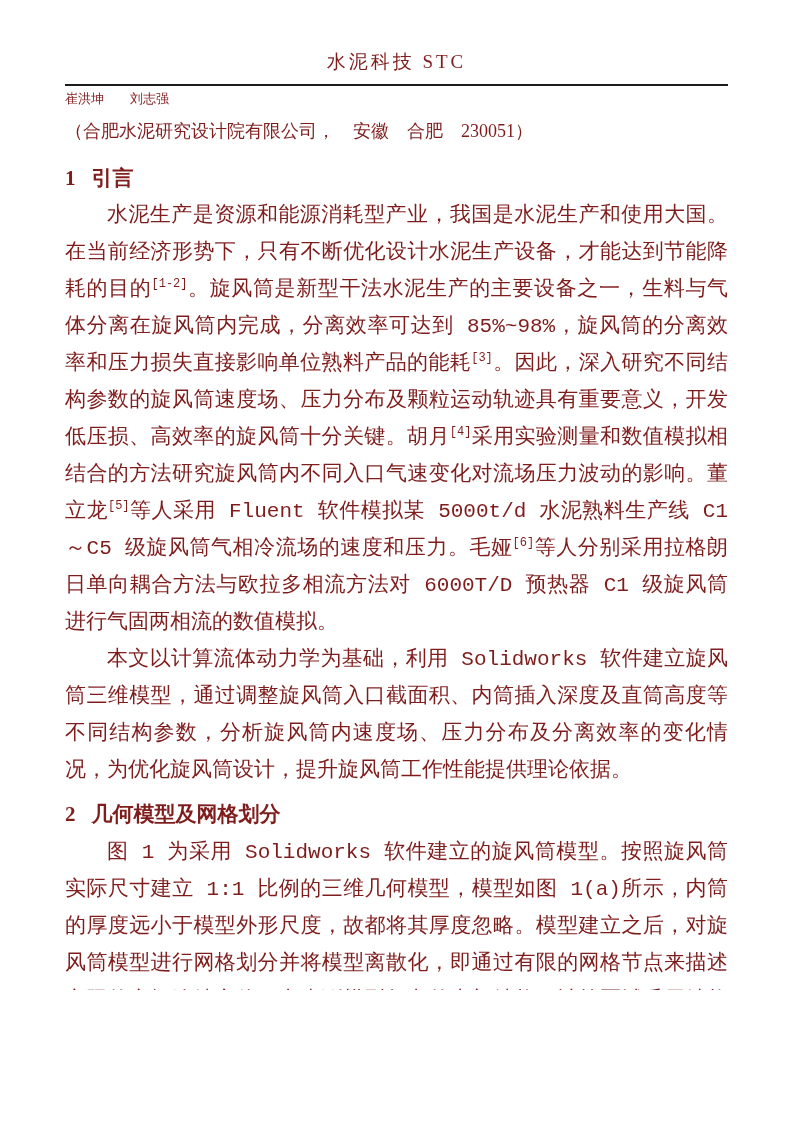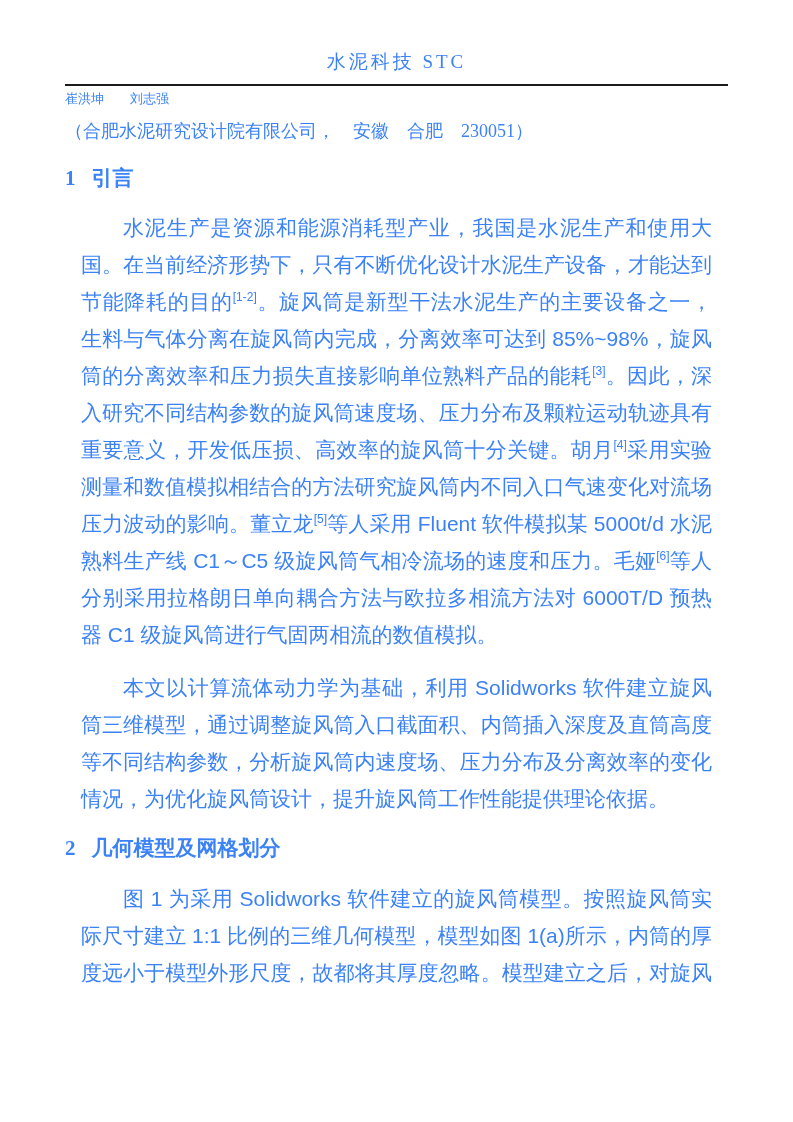--- a/index.html
+++ b/index.html
@@ -5,21 +5,21 @@
   html, body {
     margin: 0;
     padding: 0;
     background: #ffffff;
   }
   .page {
     position: relative;
     width: 793px;
     height: 990px;
     background: #ffffff;
-    color: #3b82f6;
+    color: #7f1d1d;
     font-family: "Liberation Serif", serif;
     overflow: hidden;
     box-sizing: border-box;
     border-radius: 29px;
   }
   .content {
     margin: 0 65px;
     width: 663px;
   }
   
@@ -67,26 +67,26 @@
     font-size: 21px;
     line-height: 1.4;
     font-weight: 700;
     font-family: "Liberation Sans", sans-serif;
   }
   .sec-num {
     font-family: "Liberation Serif", serif;
     margin-right: 16px;
   }
   .body-para {
-    margin: 16px;
+    margin: 0;
     font-size: 21px;
     line-height: 37px;
     text-align: justify;
     text-indent: 42px;
-    font-family: Liberation Sans, sans-serif;
+    font-family: Liberation Mono, monospace;
     font-weight: 400;
   }
   .body-para sup.ref {
     font-size: 12px;
     line-height: 0;
     vertical-align: super;
   }
   
   .footer-rule {
     position: absolute;

